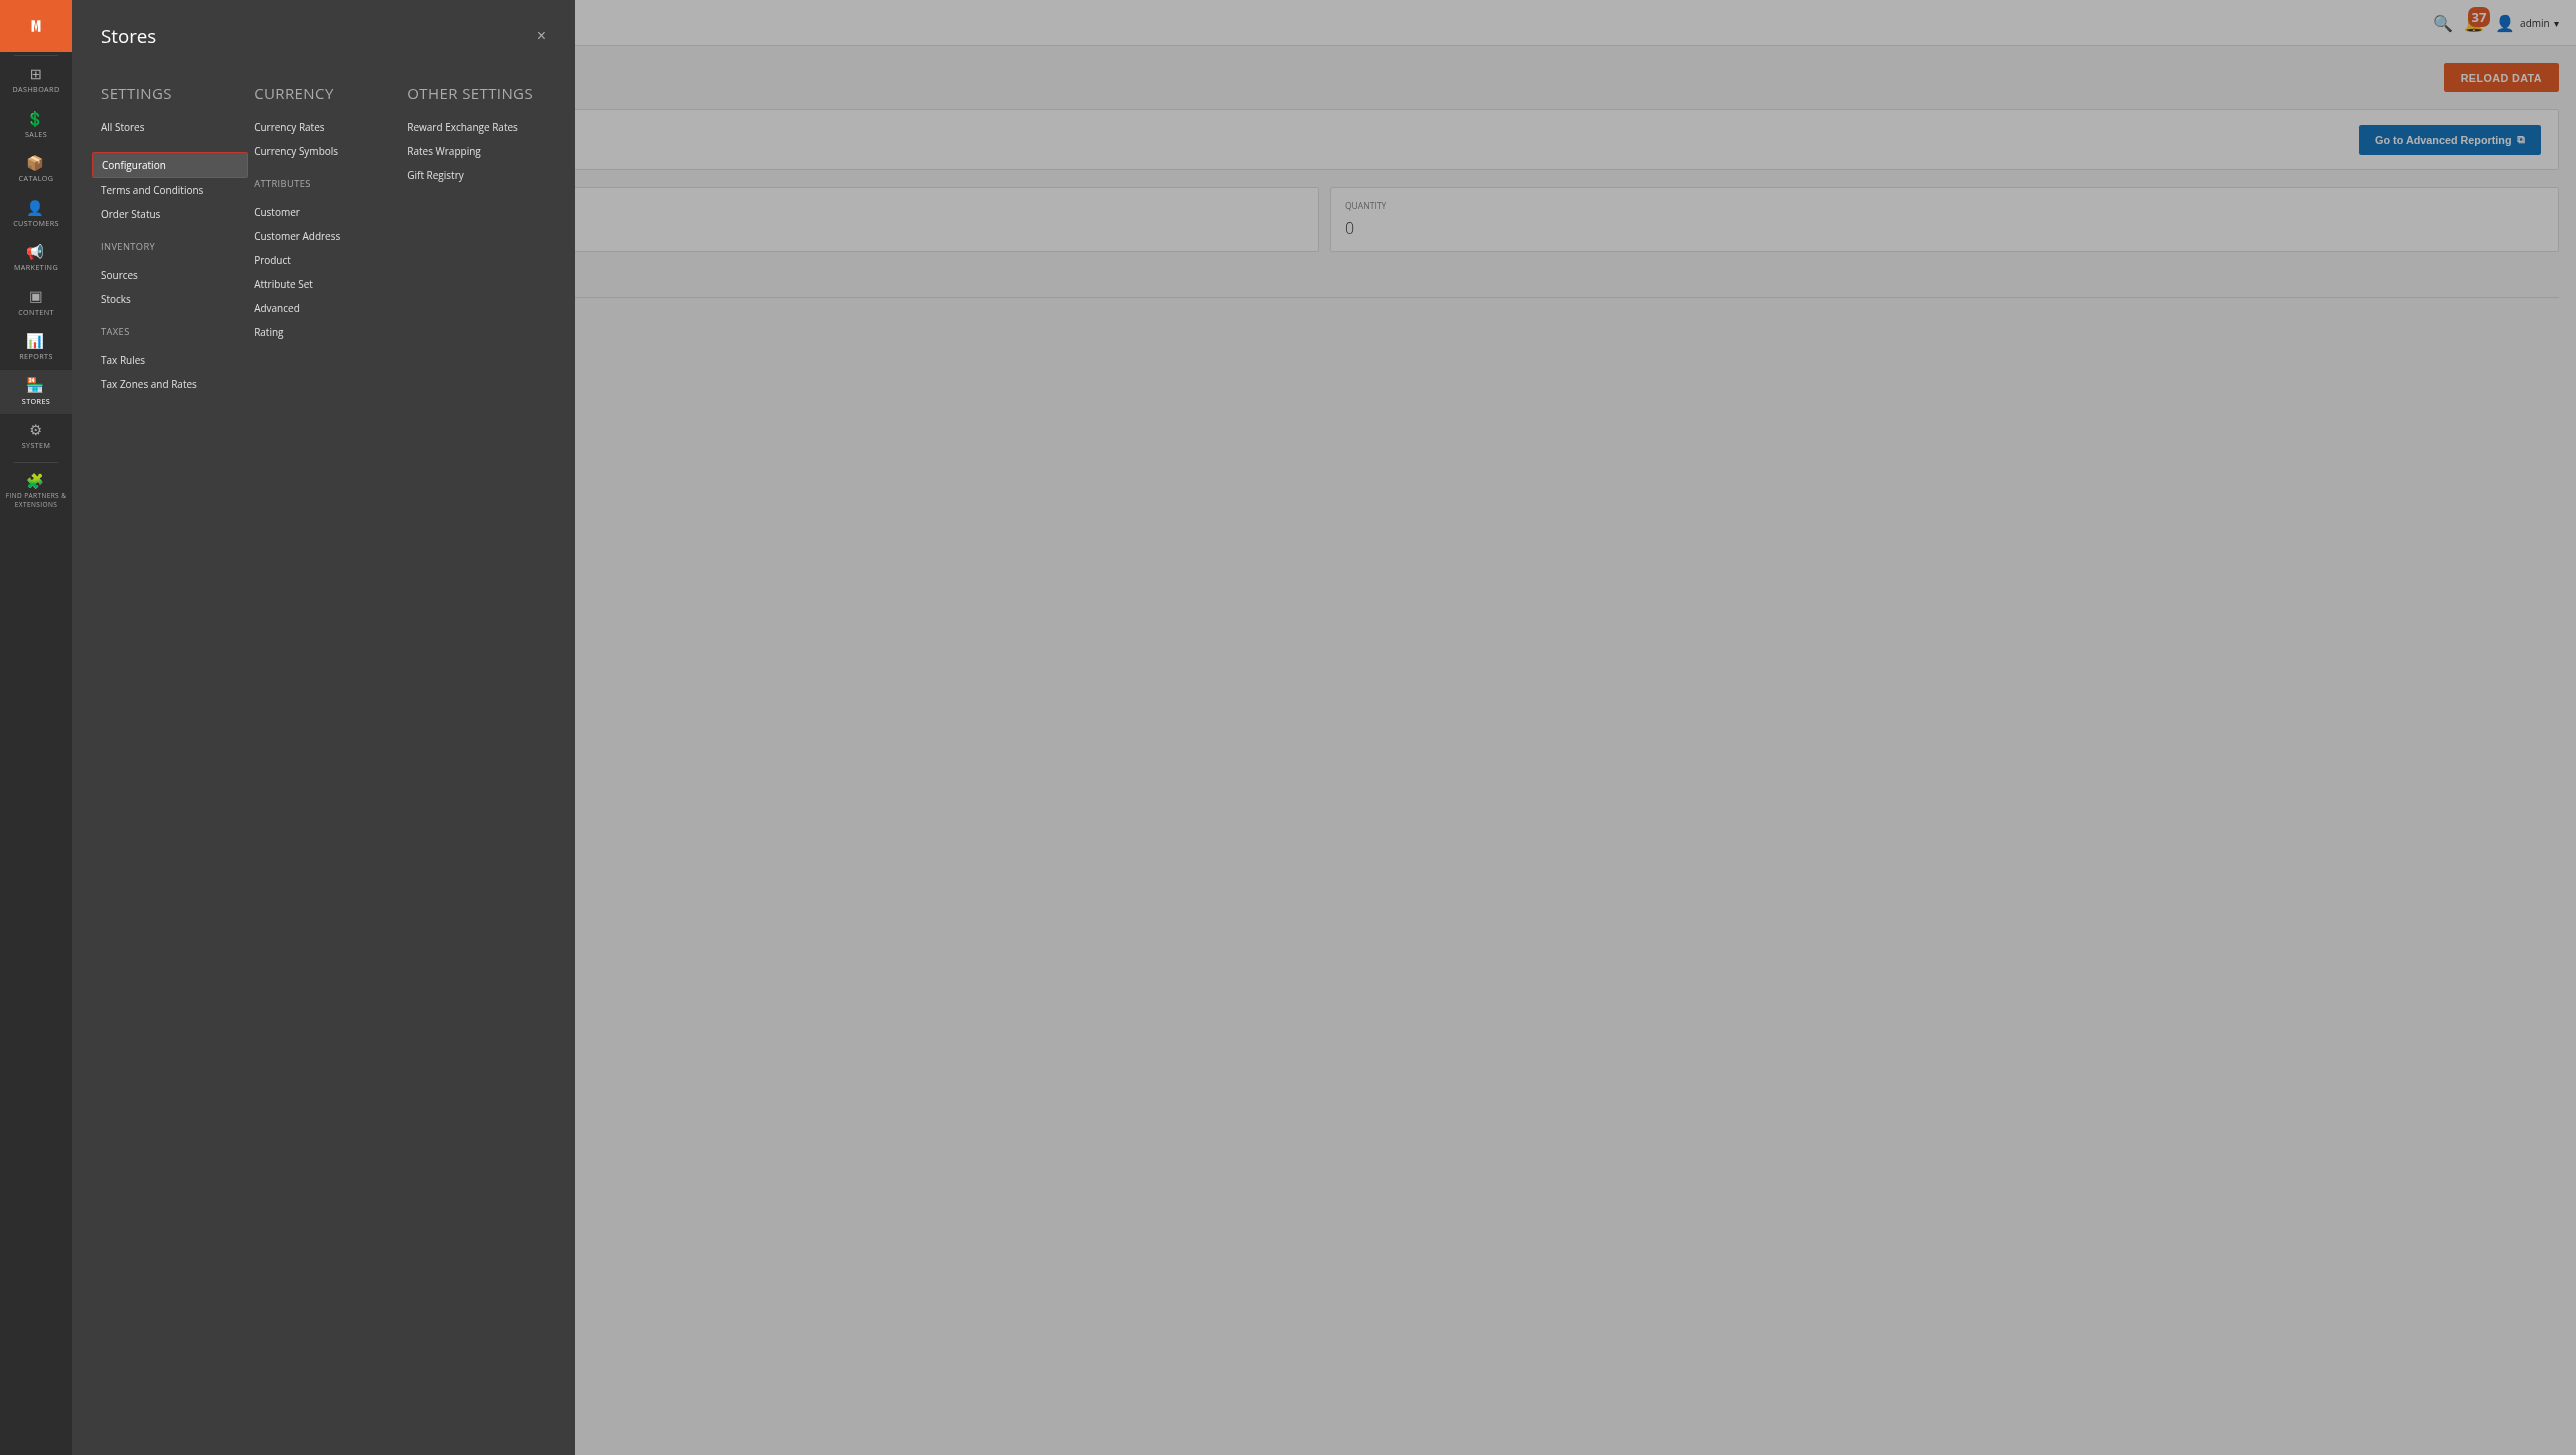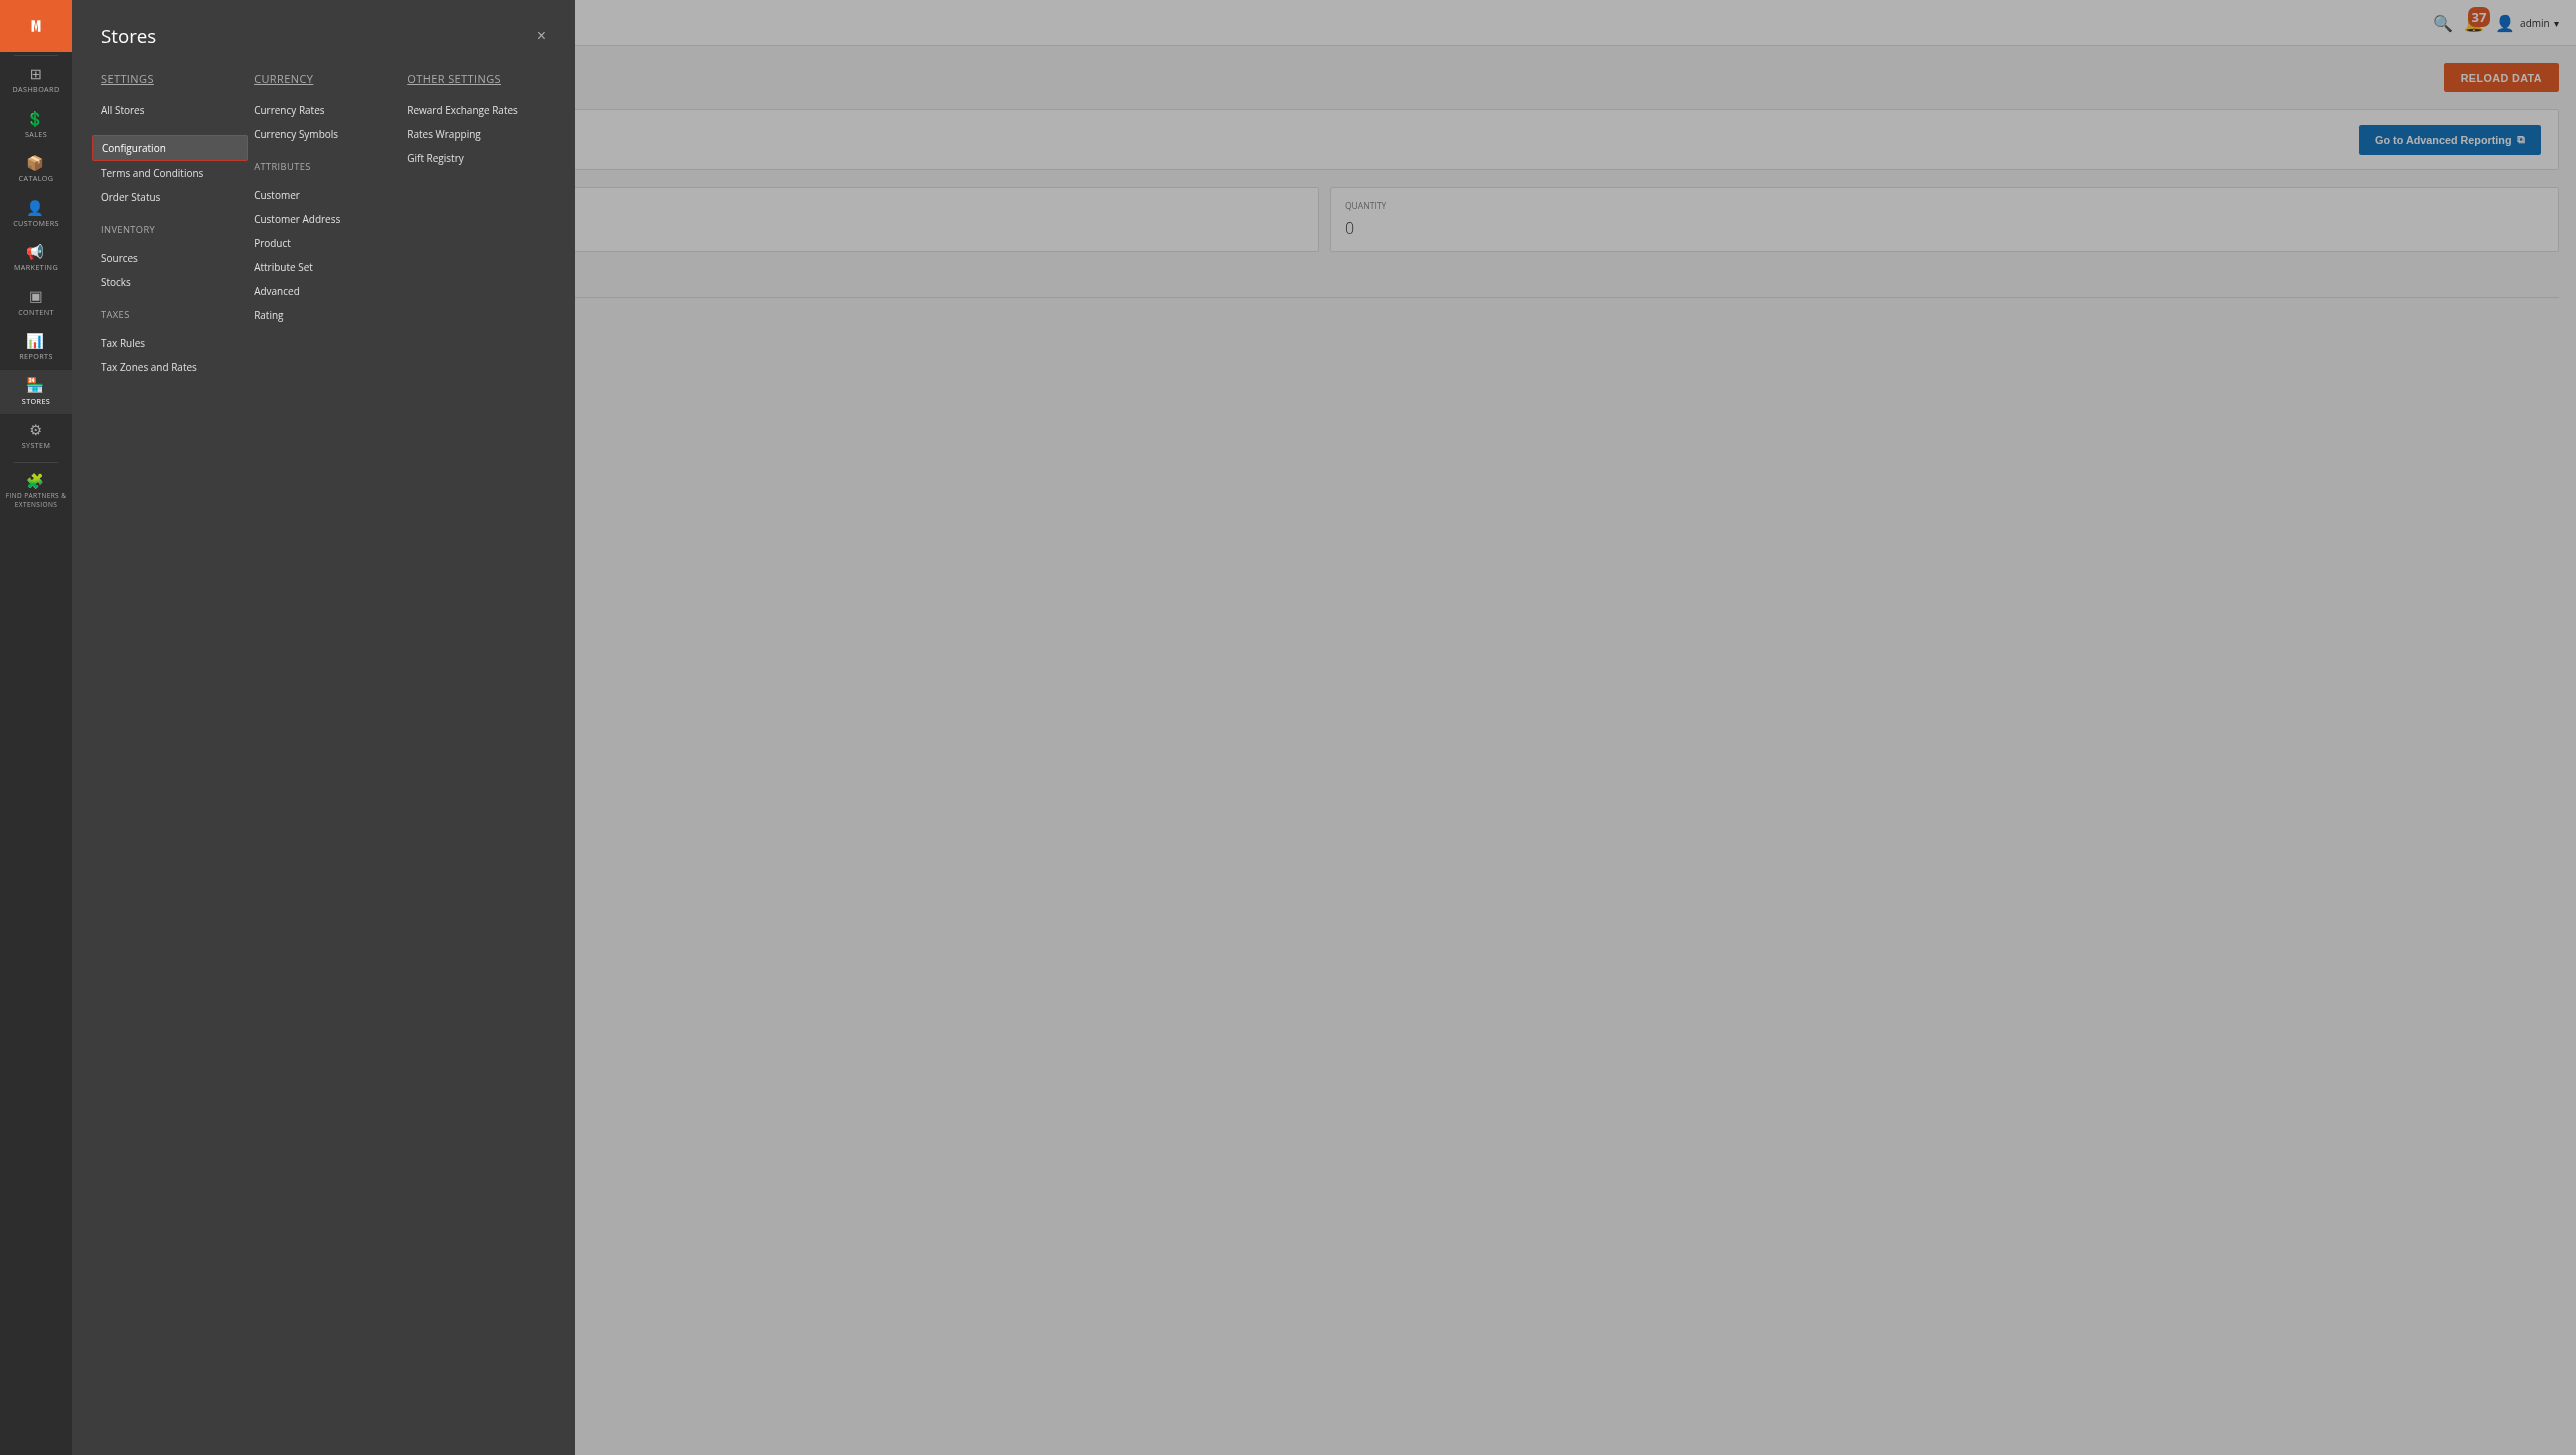--- a/index.html
+++ b/index.html
@@ -215,27 +215,26 @@
       line-height: 1;
     }
 
     .stores-columns {
       display: grid;
       grid-template-columns: 1fr 1fr 1fr;
       gap: 0 14.4px;
     }
 
     .menu-section-title {
-      font-size: 11px;
+      font-size: 15px;
       color: #aaa;
       text-transform: uppercase;
       letter-spacing: 0.4px;
       margin-bottom: 11.5px;
-      margin-top: 0;
-      text-decoration: underline;
+      margin-top: 12px;
     }
 
     .menu-item {
       display: block;
       color: #e0e0e0;
       font-size: 10px;
       text-decoration: none;
       padding: 5px 0;
       cursor: pointer;
       border-radius: 2.2px;

